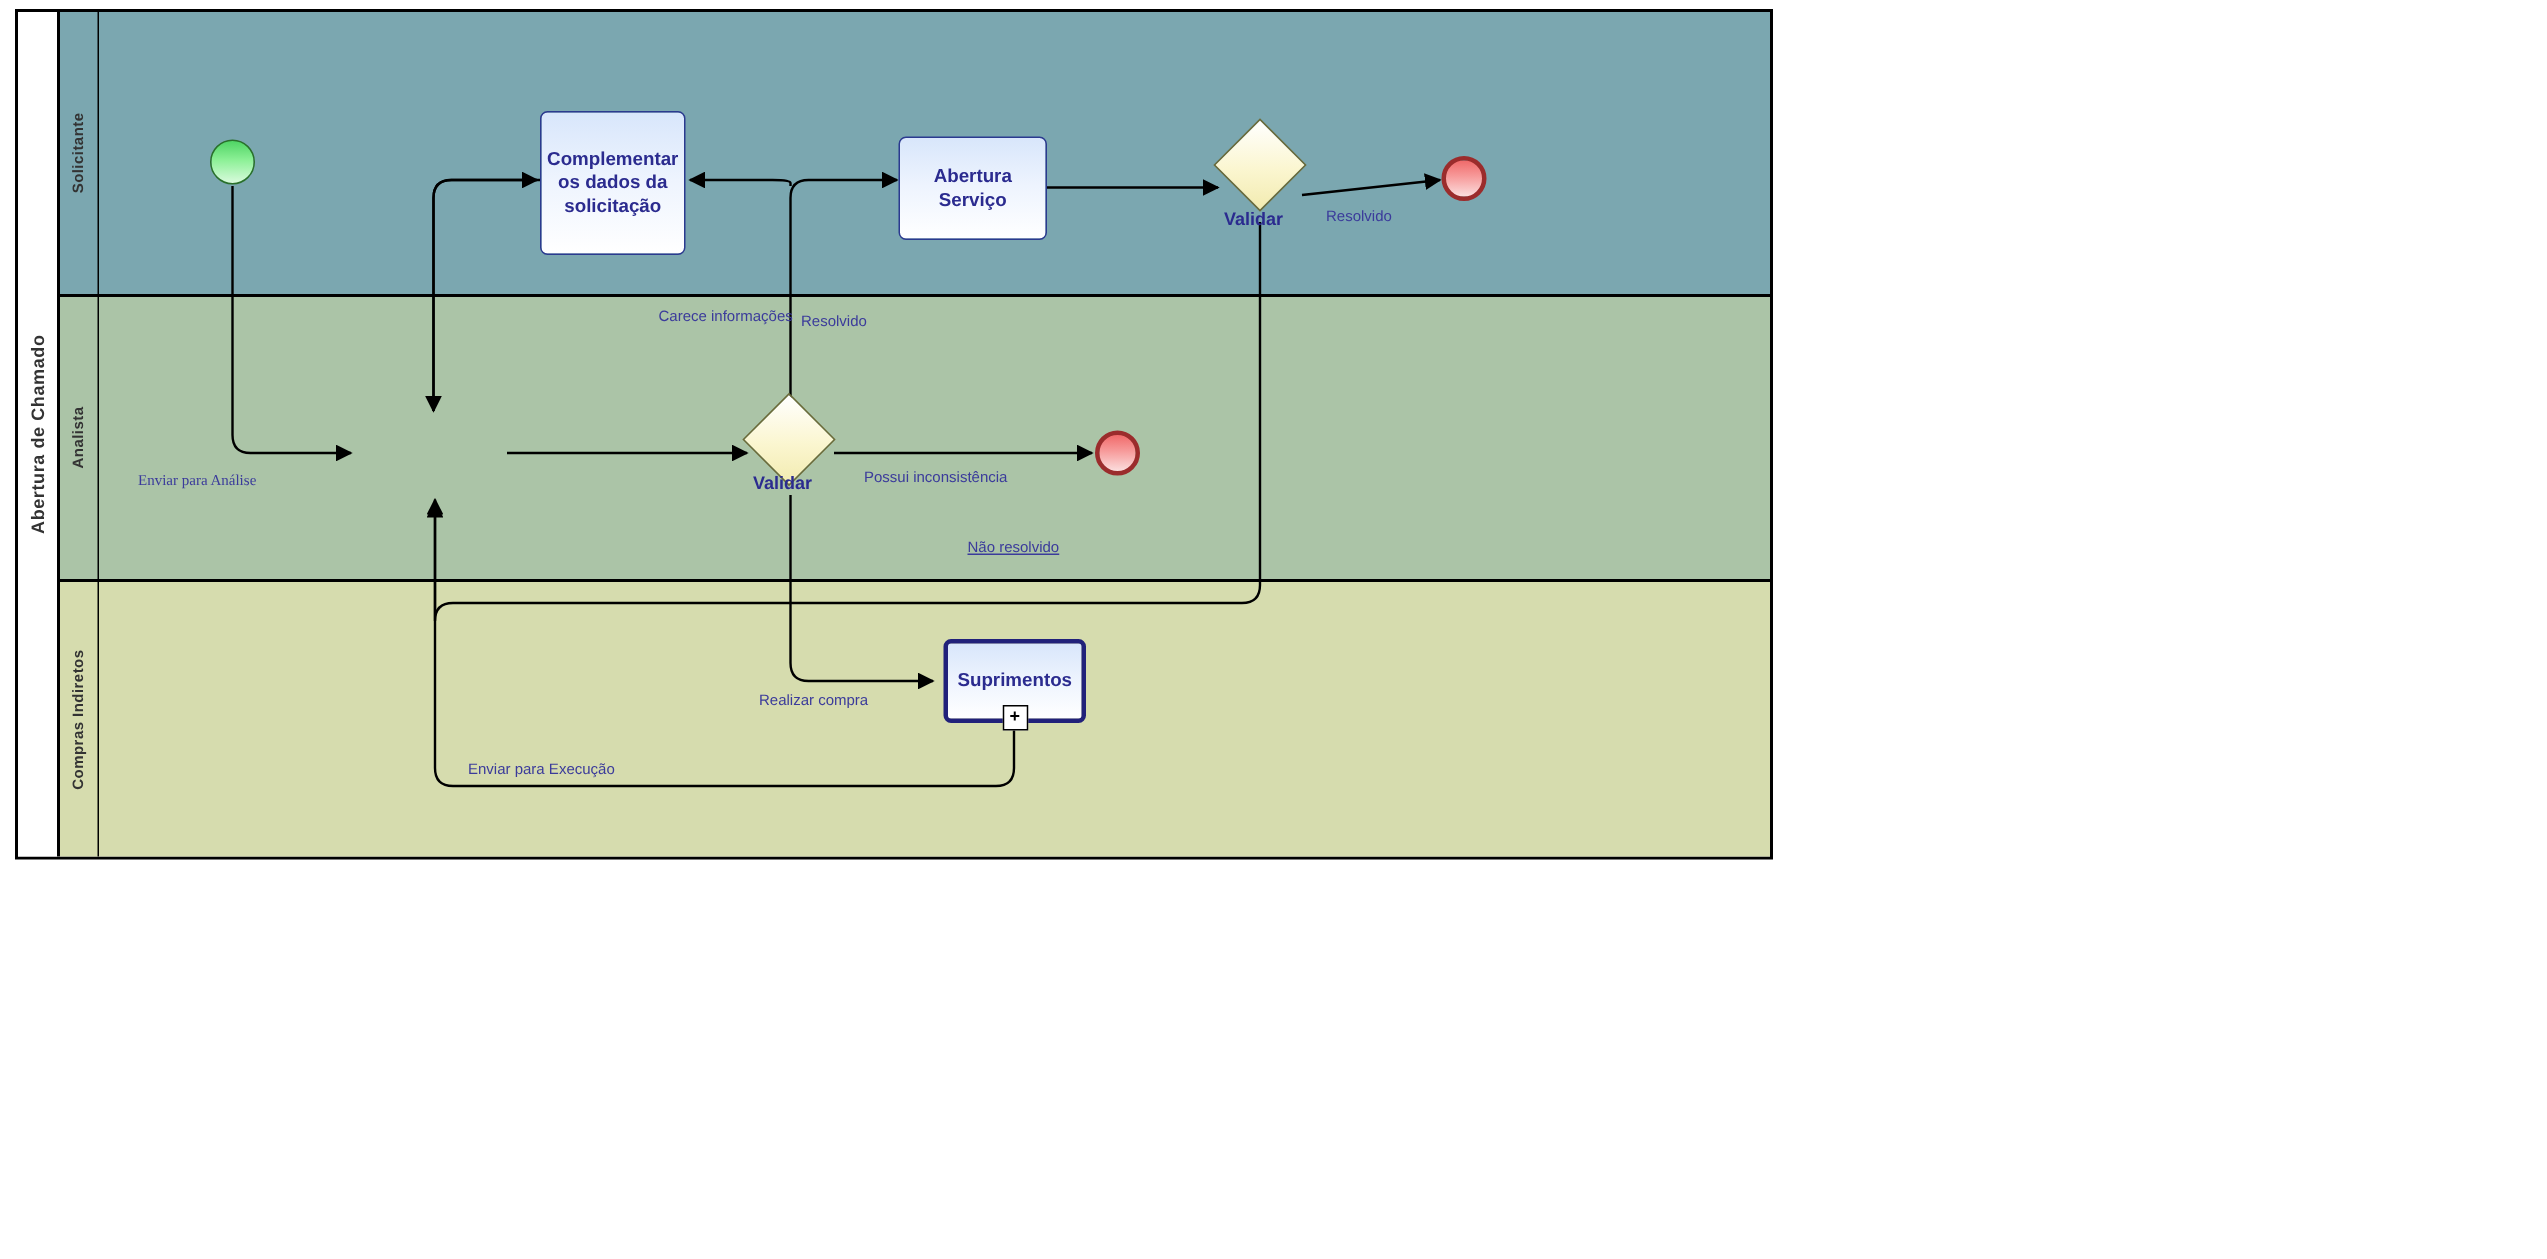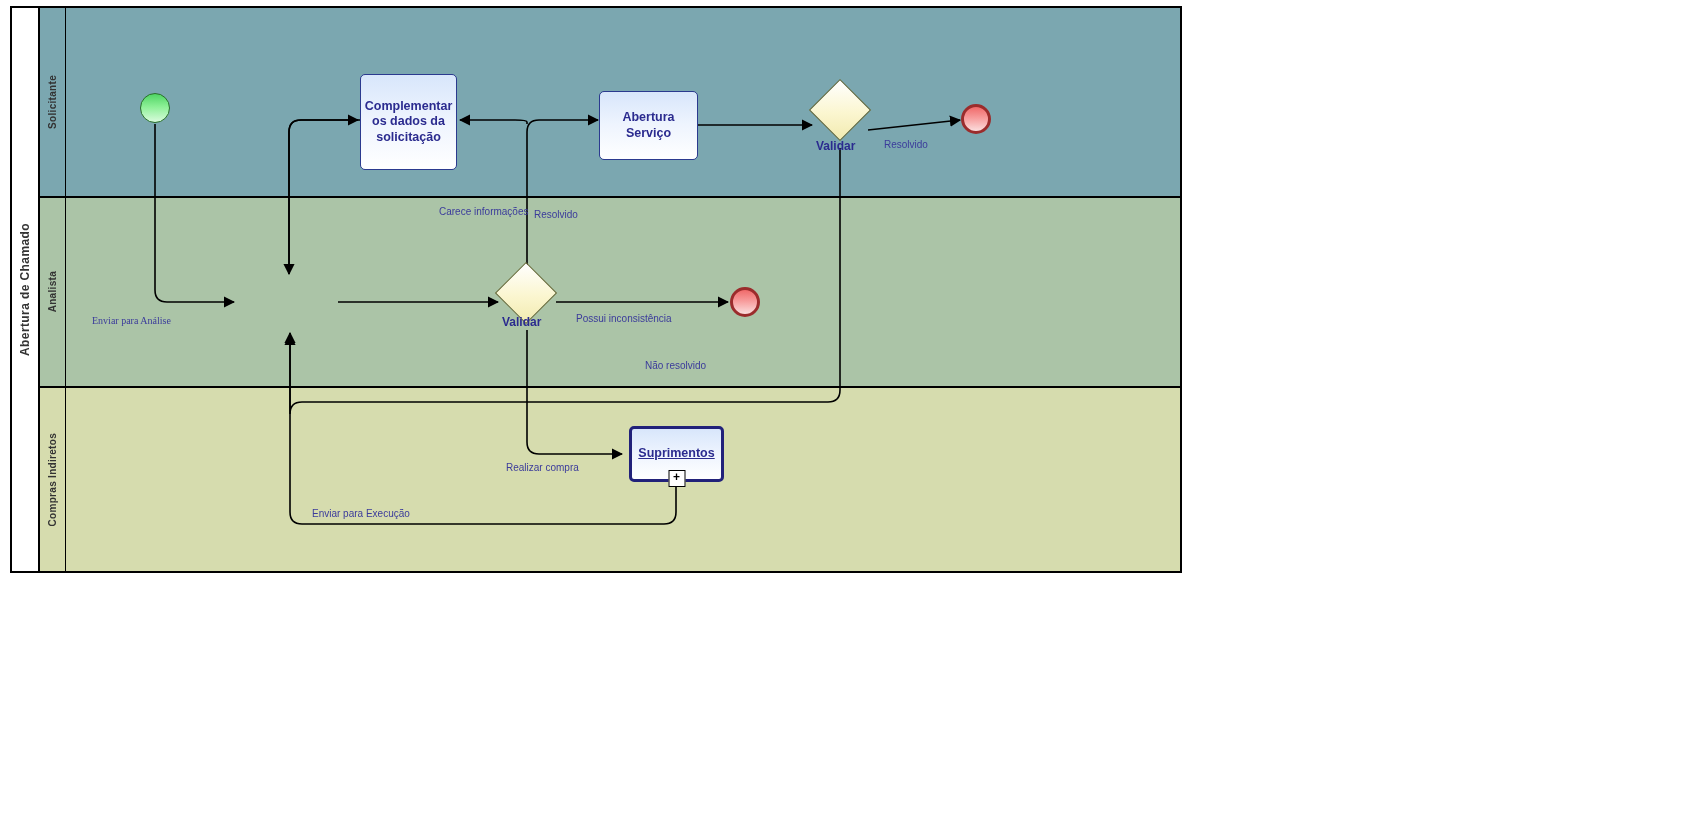--- a/index.html
+++ b/index.html
@@ -110,21 +110,20 @@
     border-radius: 5px;
     background: linear-gradient(to bottom, #d8e6fb 0%, #eef4fe 50%, #ffffff 100%);
     display: flex;
     align-items: center;
     justify-content: center;
     text-align: center;
     color: #2b2b8f;
     font-size: 12.5px;
     font-weight: bold;
     line-height: 1.25;
-    text-decoration: underline;
   }
   .sub-marker {
     position: absolute;
     left: 50%;
     bottom: -8px;
     transform: translateX(-50%);
     width: 15px;
     height: 15px;
     border: 1px solid #000000;
     background: #ffffff;
@@ -260,19 +259,19 @@
   <span class="flow-label" style="left:92px; top:315px;font-family:Liberation Serif, serif;">Enviar para Análise</span>
 
   <span class="flow-label" style="left:395px; top:206px;margin-left:44px;">Carece informações</span>
 
   <span class="flow-label" style="left:534px; top:209px;">Resolvido</span>
 
   <span class="flow-label" style="left:884px; top:139px;">Resolvido</span>
 
   <span class="flow-label" style="left:576px; top:313px;">Possui inconsistência</span>
 
-  <span class="flow-label" style="left:645px; top:360px;">Não resolvido</span>
+  <span class="flow-label" style="left:645px; top:360px;text-decoration:underline;">Não resolvido</span>
 
   <span class="flow-label" style="left:506px; top:462px;">Realizar compra</span>
 
   <span class="flow-label" style="left:312px; top:508px;">Enviar para Execução</span>
 
 </div>
 
 </body></html>

